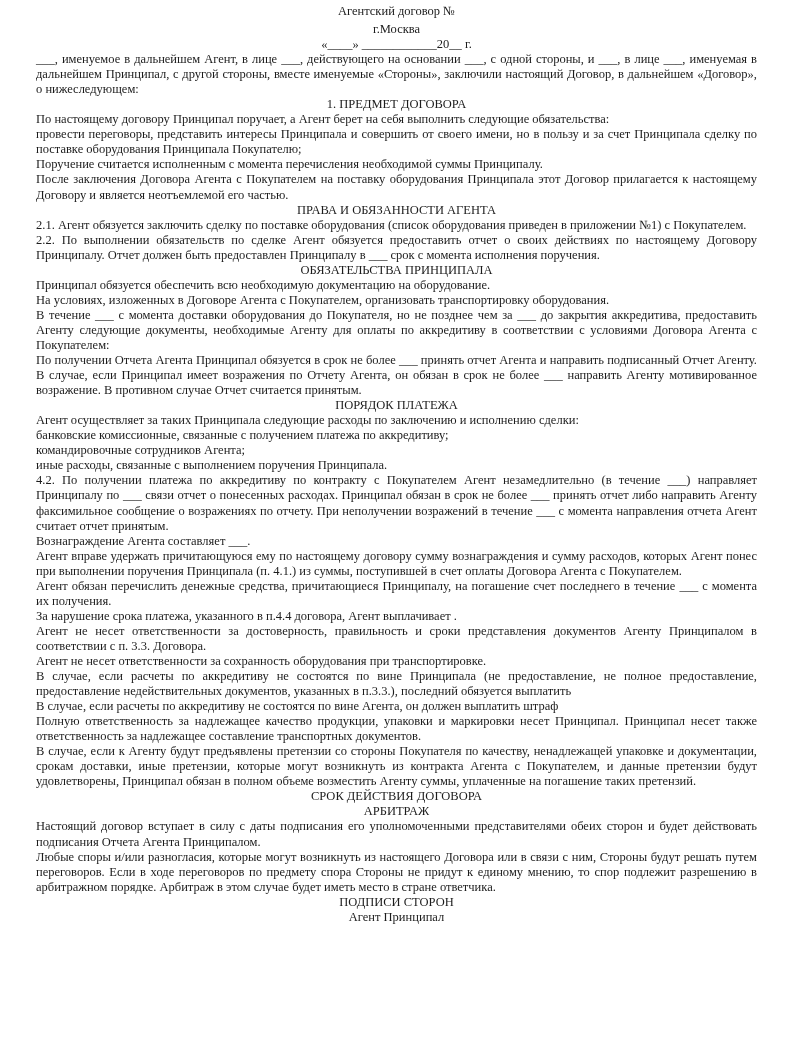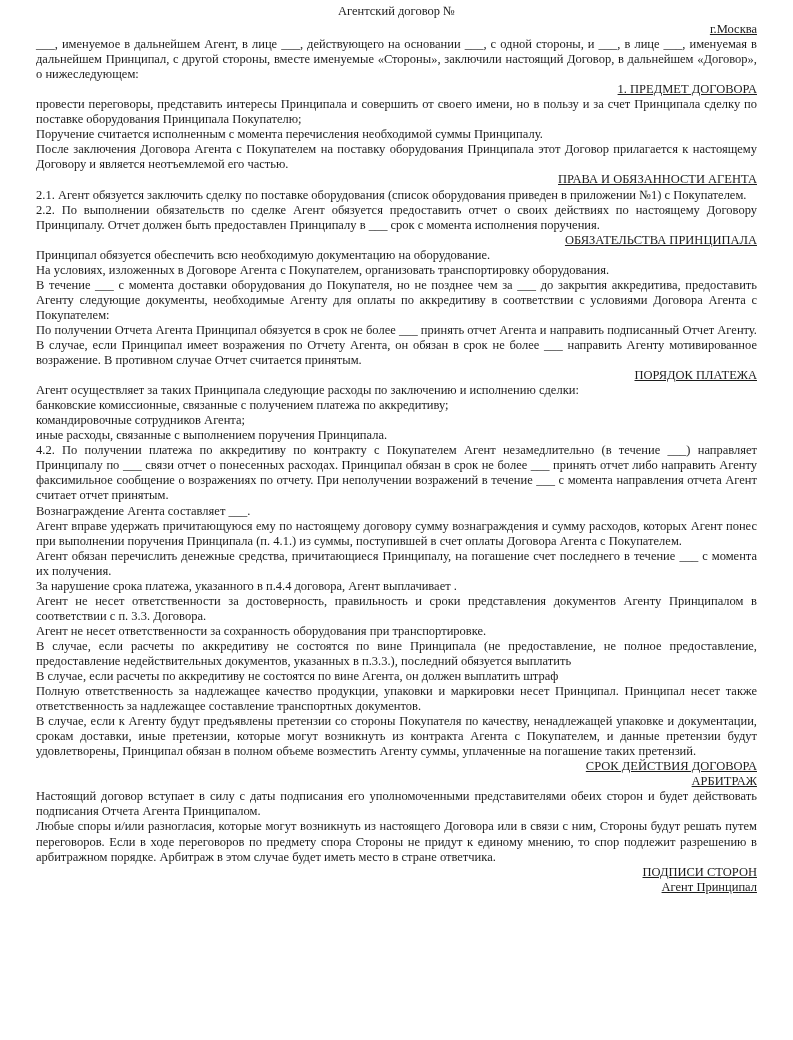--- a/index.html
+++ b/index.html
@@ -38,42 +38,43 @@
   .para {
     margin: 0;
     padding: 0;
     text-align: justify;
     text-justify: inter-word;
     hyphens: none;
   }
   
   .para.heading,
   .para.nojust {
-    text-align: right;
-    text-decoration: underline;
+    text-align: center;
   }
   .heading {
     white-space: nowrap;
   }
 </style>
 </head>
 <body>
 
 <div class="page">
 
   <div class="doc-title">Агентский договор №</div>
 
   <div class="body-block">
 
     <p class="para nojust">г.Москва</p>
 
+    <p class="para nojust">«____» ____________20__ г.</p>
 
     <p class="para">___, именуемое в дальнейшем Агент, в лице ___, действующего на основании ___, с одной стороны, и ___, в лице ___, именуемая в дальнейшем Принципал, с другой стороны, вместе именуемые «Стороны», заключили настоящий Договор, в дальнейшем «Договор», о нижеследующем:</p>
 
     <p class="para heading">1. ПРЕДМЕТ ДОГОВОРА</p>
+    <p class="para">По настоящему договору Принципал поручает, а Агент берет на себя выполнить следующие обязательства:</p>
     <p class="para">провести переговоры, представить интересы Принципала и совершить от своего имени, но в пользу и за счет Принципала сделку по поставке оборудования Принципала Покупателю;</p>
     <p class="para">Поручение считается исполненным с момента перечисления необходимой суммы Принципалу.</p>
     <p class="para">После заключения Договора Агента с Покупателем на поставку оборудования Принципала этот Договор прилагается к настоящему Договору и является неотъемлемой его частью.</p>
 
     <p class="para heading">ПРАВА И ОБЯЗАННОСТИ АГЕНТА</p>
     <p class="para">2.1. Агент обязуется заключить сделку по поставке оборудования (список оборудования приведен в приложении №1) с Покупателем.</p>
     <p class="para">2.2. По выполнении обязательств по сделке Агент обязуется предоставить отчет о своих действиях по настоящему Договору Принципалу. Отчет должен быть предоставлен Принципалу в ___ срок с момента исполнения поручения.</p>
 
     <p class="para heading">ОБЯЗАТЕЛЬСТВА ПРИНЦИПАЛА</p>
     <p class="para">Принципал обязуется обеспечить всю необходимую документацию на оборудование.</p>

